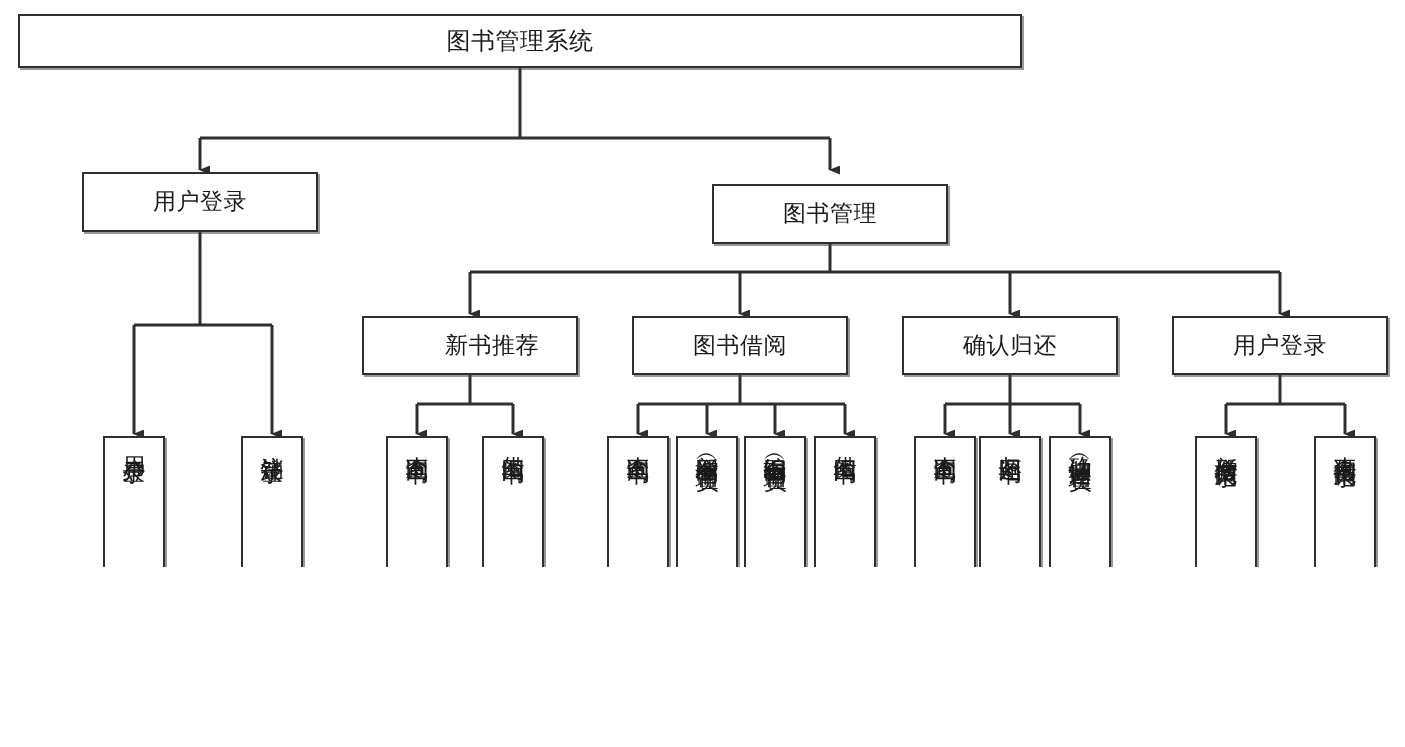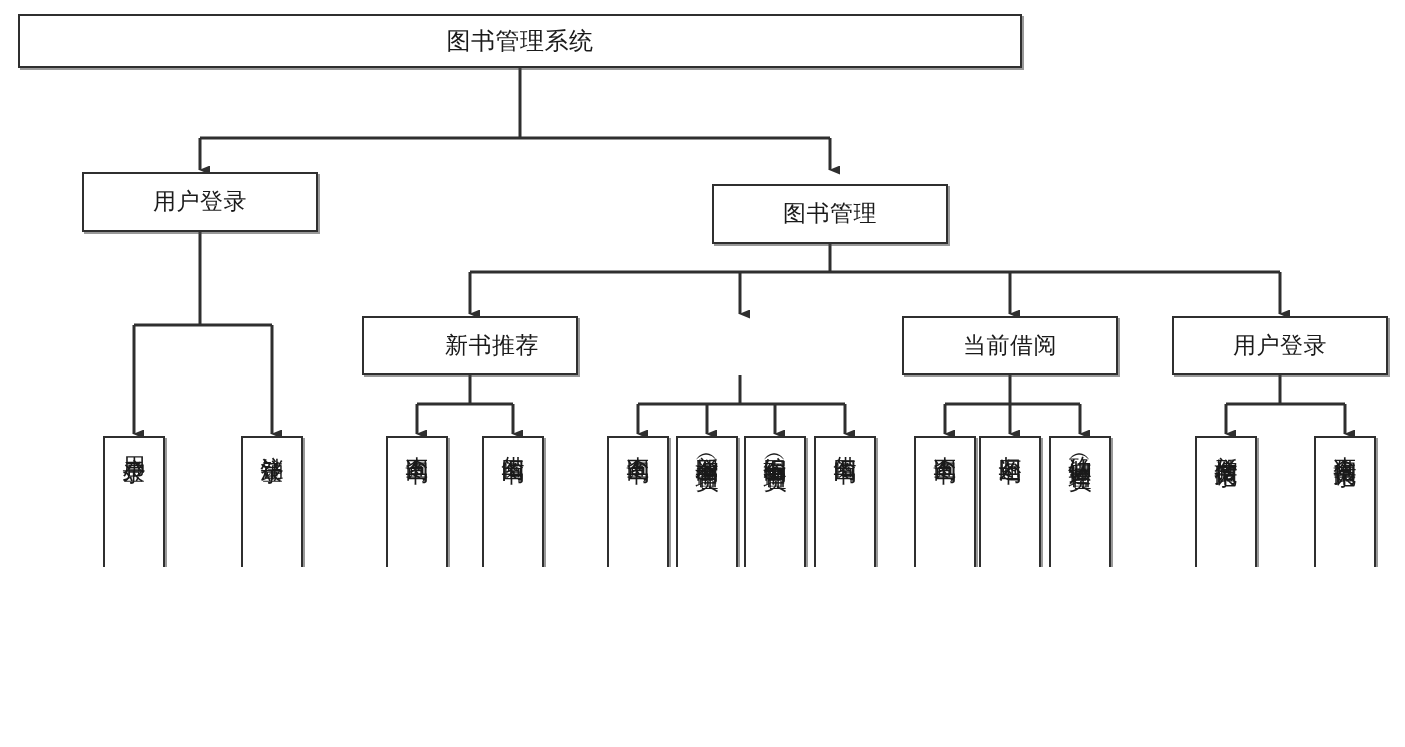--- a/index.html
+++ b/index.html
@@ -138,22 +138,25 @@
   <div class="node horiz" style="left:82px; top:172px; width:236px; height:60px;">
     <span class="label">用户登录</span>
   </div>
   <div class="node horiz" style="left:712px; top:184px; width:236px; height:60px;">
     <span class="label">图书管理</span>
   </div>
 
   <div class="node horiz" style="left:362px; top:316px; width:216px; height:59px;padding-left:44px;">
     <span class="label">新书推荐</span>
   </div>
+  <div class="node horiz" style="left:632px; top:316px; width:216px; height:59px;">
+    <span class="label">图书借阅</span>
+  </div>
   <div class="node horiz" style="left:902px; top:316px; width:216px; height:59px;">
-    <span class="label">当前借阅</span>
+    <span class="label">确认归还</span>
   </div>
   <div class="node horiz" style="left:1172px; top:316px; width:216px; height:59px;">
     <span class="label">用户登录</span>
   </div>
 
   <div class="node vert" style="left:103px; top:436px; width:62px; height:298px;">
     <span class="label">用户登录</span>
   </div>
   <div class="node vert" style="left:241px; top:436px; width:62px; height:298px;">
     <span class="label">注销登录</span>

